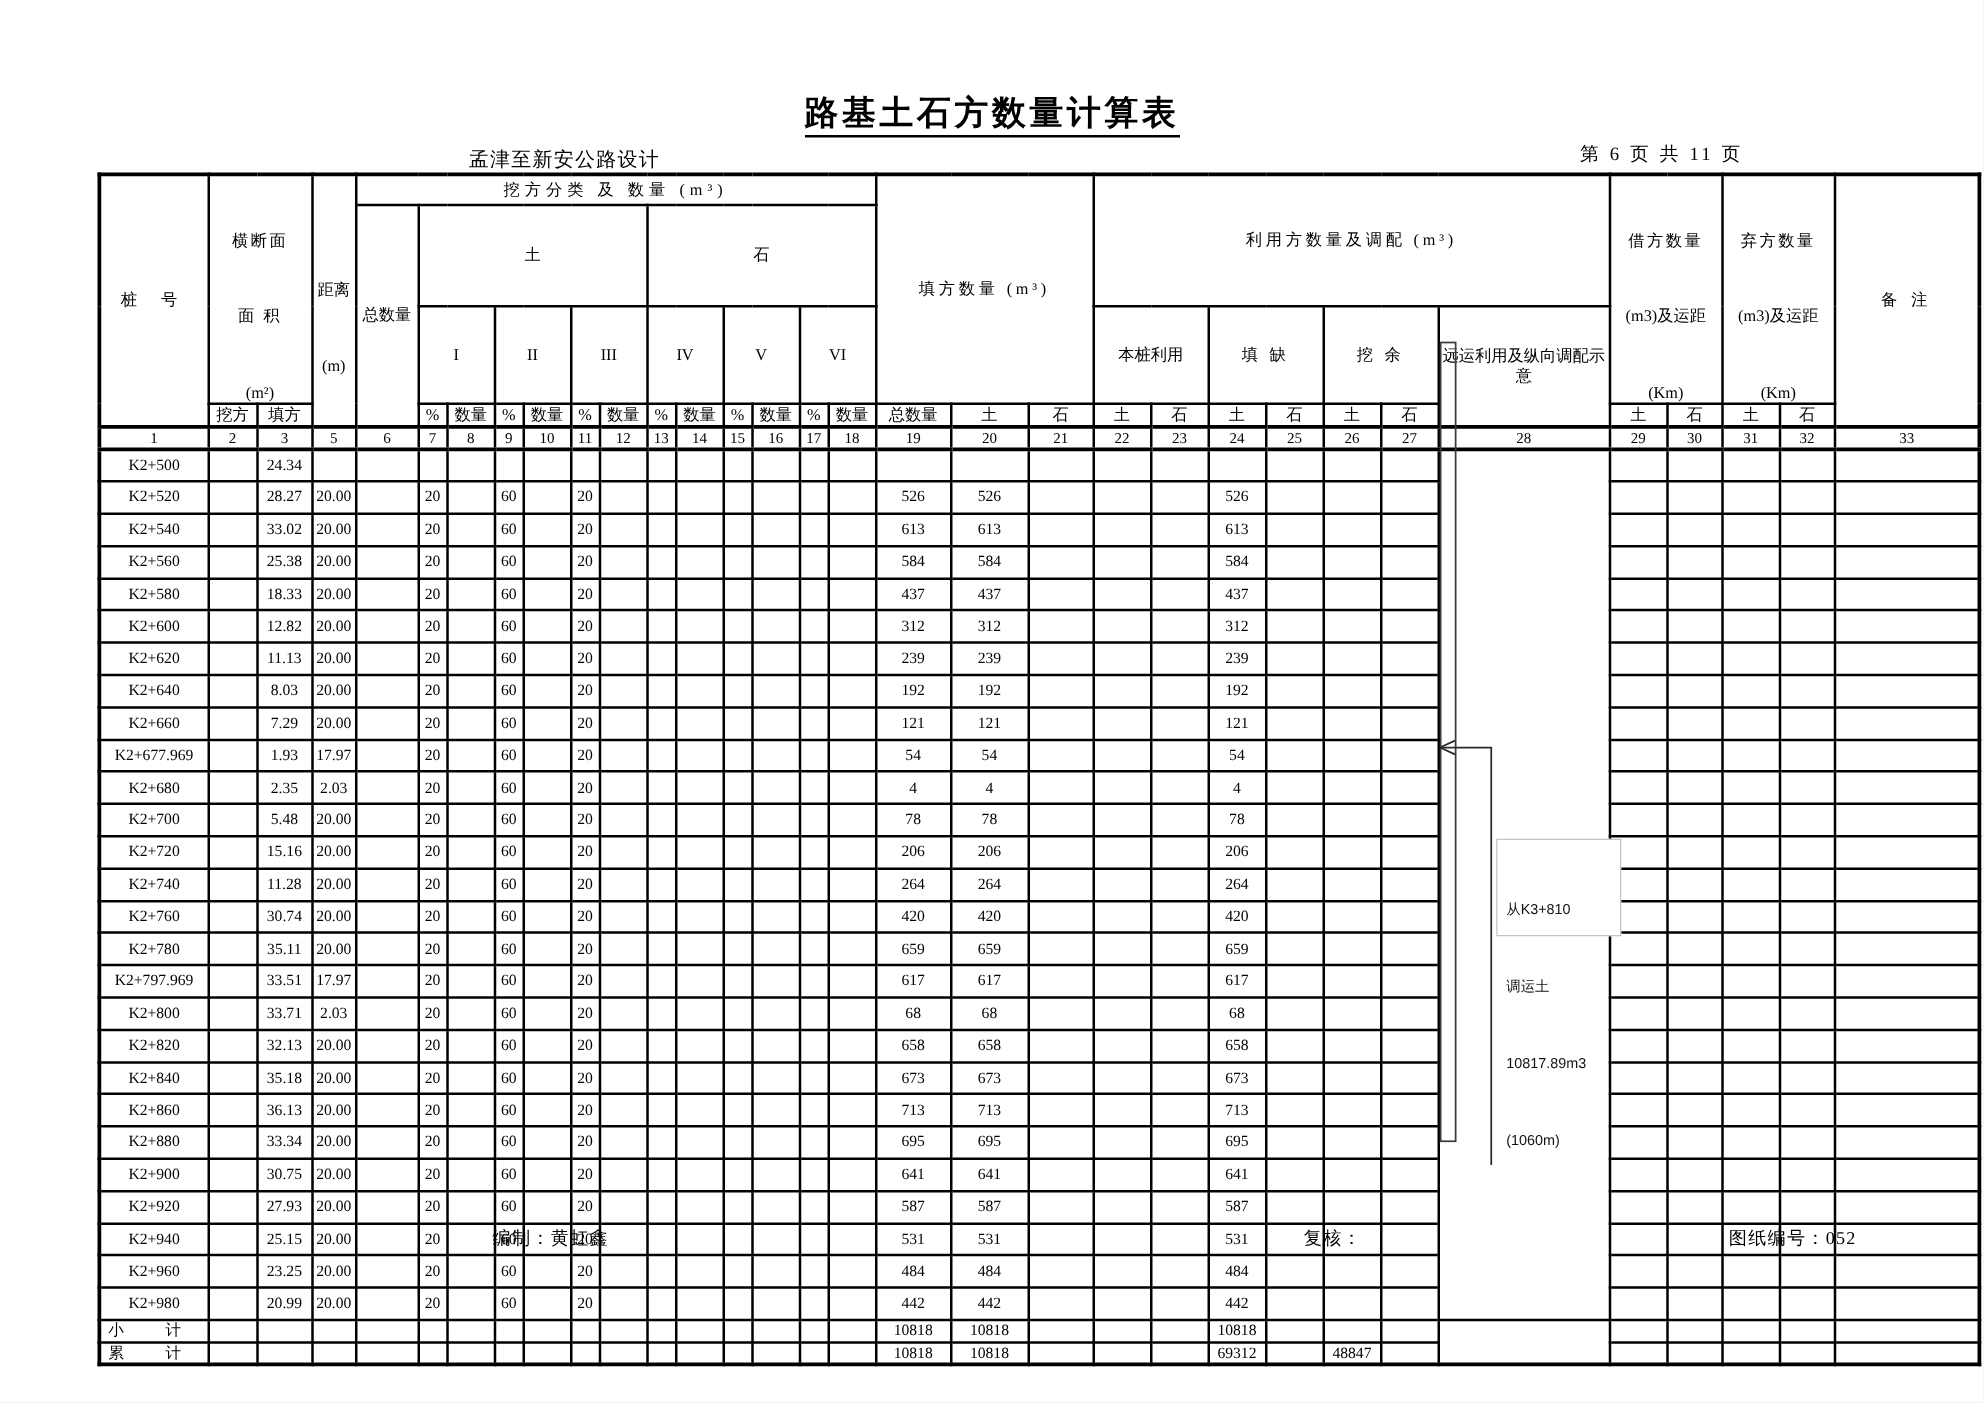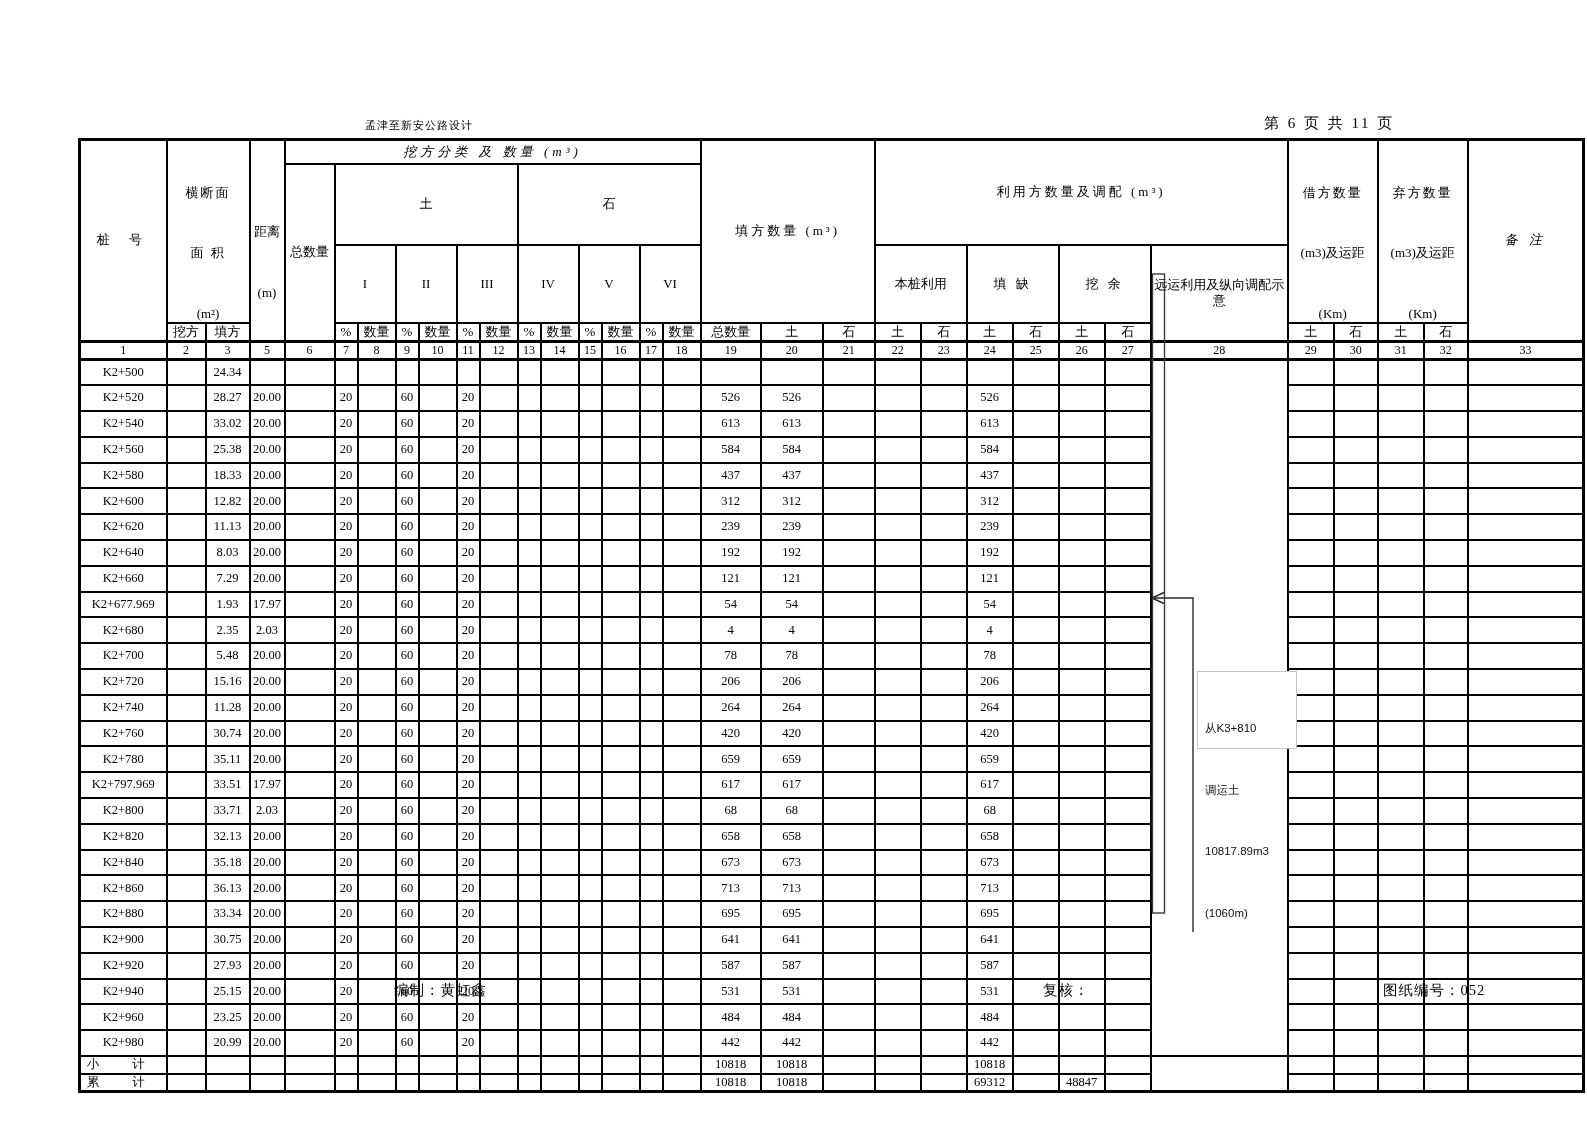--- a/index.html
+++ b/index.html
@@ -3,38 +3,38 @@
 <meta charset="utf-8">
 <style>
   html,body{margin:0;padding:0;background:#e8e8e8;}
   .page{
     position:relative;width:1587px;height:1122px;background:#ffffff;
     font-family:"Liberation Serif","DejaVu Serif",serif;color:#000;overflow:hidden;
   }
   .title{position:absolute;left:0;right:0;top:72px;text-align:center;
     font-size:27px;font-weight:bold;letter-spacing:3px;}
   .title span{border-bottom:2px solid #000;padding-bottom:3px;}
-  .subtitle{position:absolute;left:365px;top:118px;font-size:11px;letter-spacing:1px;}
+  .subtitle{position:absolute;left:375px;top:118px;font-size:16px;letter-spacing:1px;}
   .pageinfo{position:absolute;left:1264px;top:114px;font-size:15px;letter-spacing:2.5px;}
 
   table.tbl{
     position:absolute;left:78px;top:138px;width:1505px;
     border-collapse:collapse;table-layout:fixed;border:3px solid #000;background:#fff;
   }
   .tbl th,.tbl td{
     border:2px solid #000;padding:0;margin:0;text-align:center;vertical-align:middle;
     font-weight:normal;font-size:12.5px;line-height:1.25;overflow:hidden;
     font-family:"Liberation Serif","DejaVu Serif",serif;
   }
   .tbl thead th{font-size:13px;}
   tr.hr1{height:24px;} tr.hr2{height:22px;} tr.hr3{height:18px;} tr.hr4{height:16px;}
   tr.numrow td{height:15px;border-top:3px solid #000;border-bottom:3px solid #000;font-size:12px;}
   tbody tr.datarow{height:25.8px;}
   tbody tr.sumrow{height:17px;}
-  .ls2{letter-spacing:2px;} .ls3{letter-spacing:3px;} .ls4{letter-spacing:4px;font-style:italic;} .ls8{letter-spacing:8px;}
+  .ls2{letter-spacing:2px;} .ls3{letter-spacing:3px;} .ls4{letter-spacing:4px;} .ls8{letter-spacing:8px;}
   .hline{display:block;margin-top:44px;}
   .sum-label{letter-spacing:15px;font-size:14px;}
   .pctcell{font-size:12px;}
   .haul-head{padding:0 4px;line-height:1.3;}
 
   .footer-item{position:absolute;top:981px;font-size:14.5px;letter-spacing:1px;}
   .f-maker{left:394px;} .f-checker{left:1043px;} .f-drawno{left:1383px;}
 
   .overlay{position:absolute;left:0;top:0;width:1587px;height:1122px;pointer-events:none;}
   .annotation{
@@ -42,20 +42,21 @@
     border:1px solid #c4c4c4;box-sizing:border-box;text-align:left;
     font-family:"Liberation Sans","DejaVu Sans",sans-serif;font-size:11.5px;line-height:17.5px;
     padding:4px 0 0 7px;color:#111;
   }
 </style>
 </head>
 <body>
 
 <div class="page">
 
+  <div class="title"><span>路基土石方数量计算表</span></div>
   <div class="subtitle">孟津至新安公路设计</div>
   <div class="pageinfo">第 6 页    共 11 页</div>
 
   <table class="tbl">
     <colgroup>
       <col style="width:87px">
         <col style="width:39px">
         <col style="width:44px">
         <col style="width:35px">
       <col style="width:50px">

